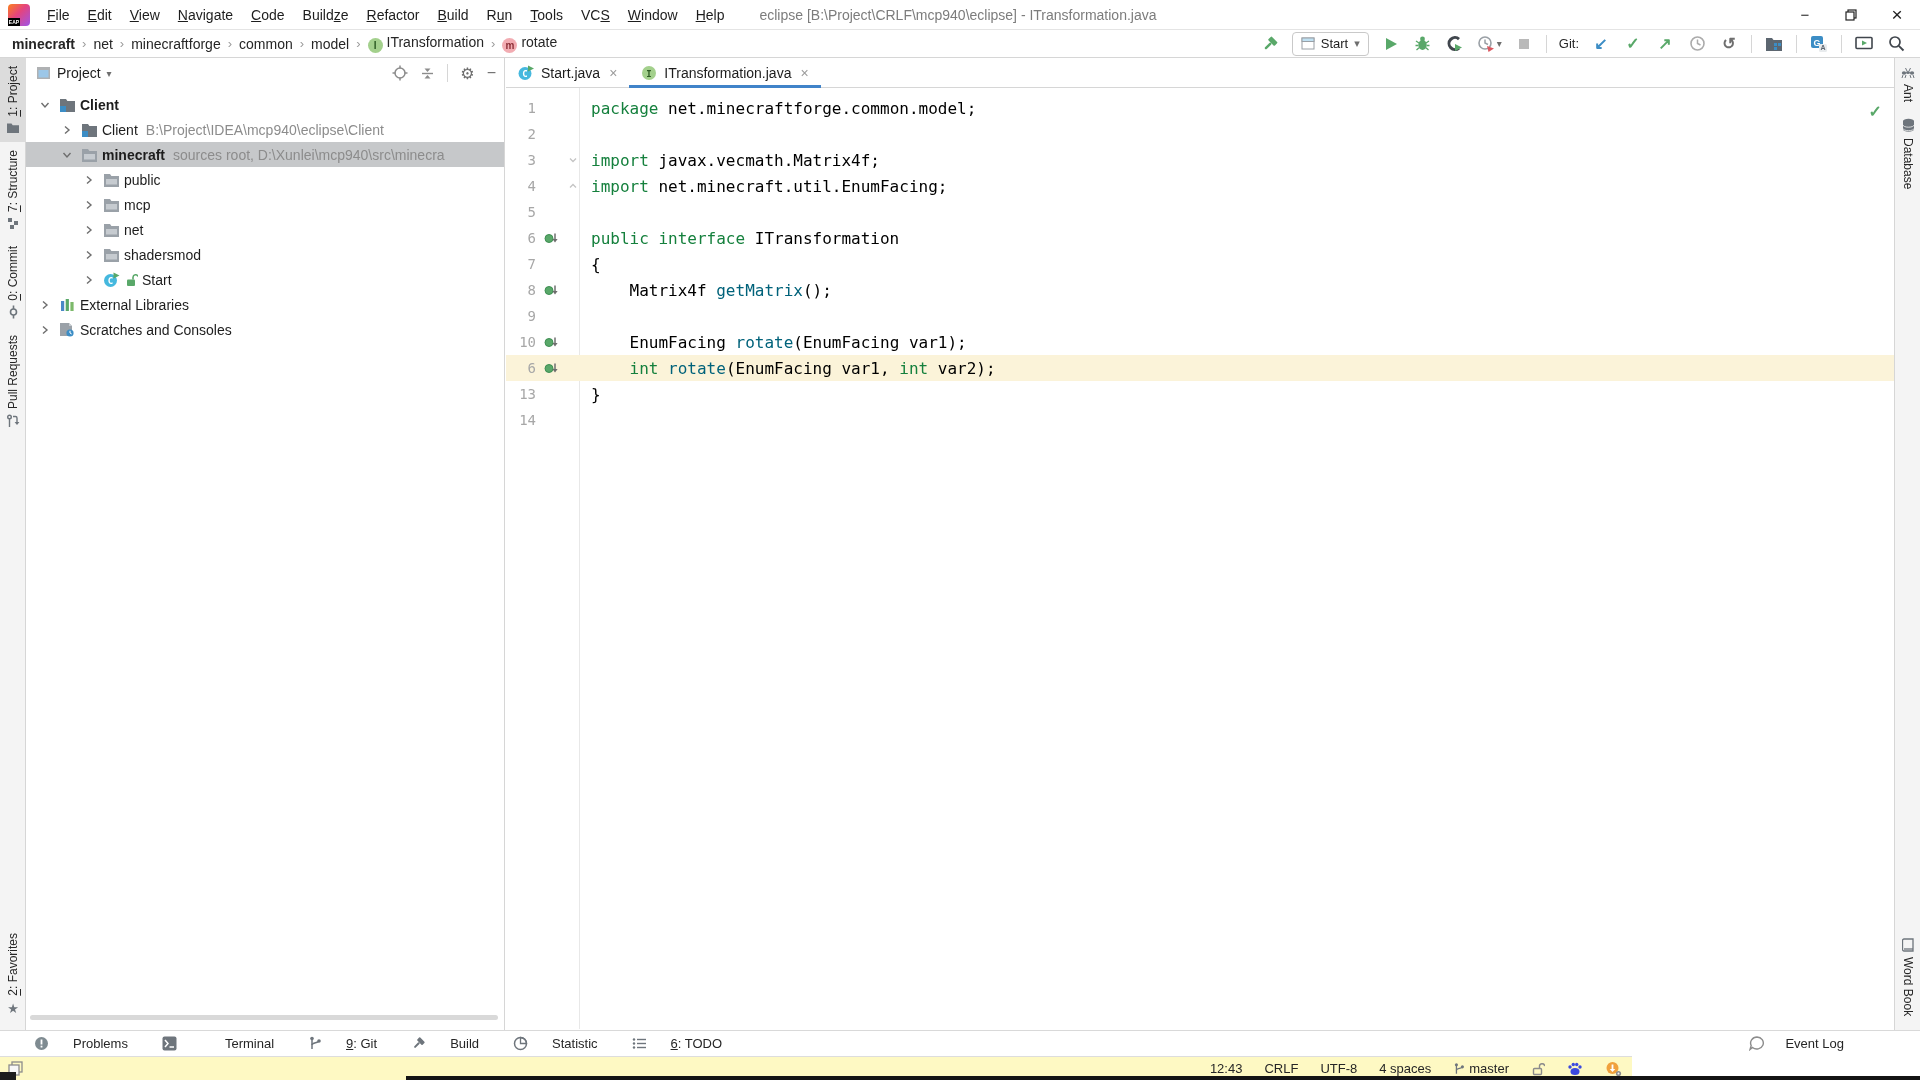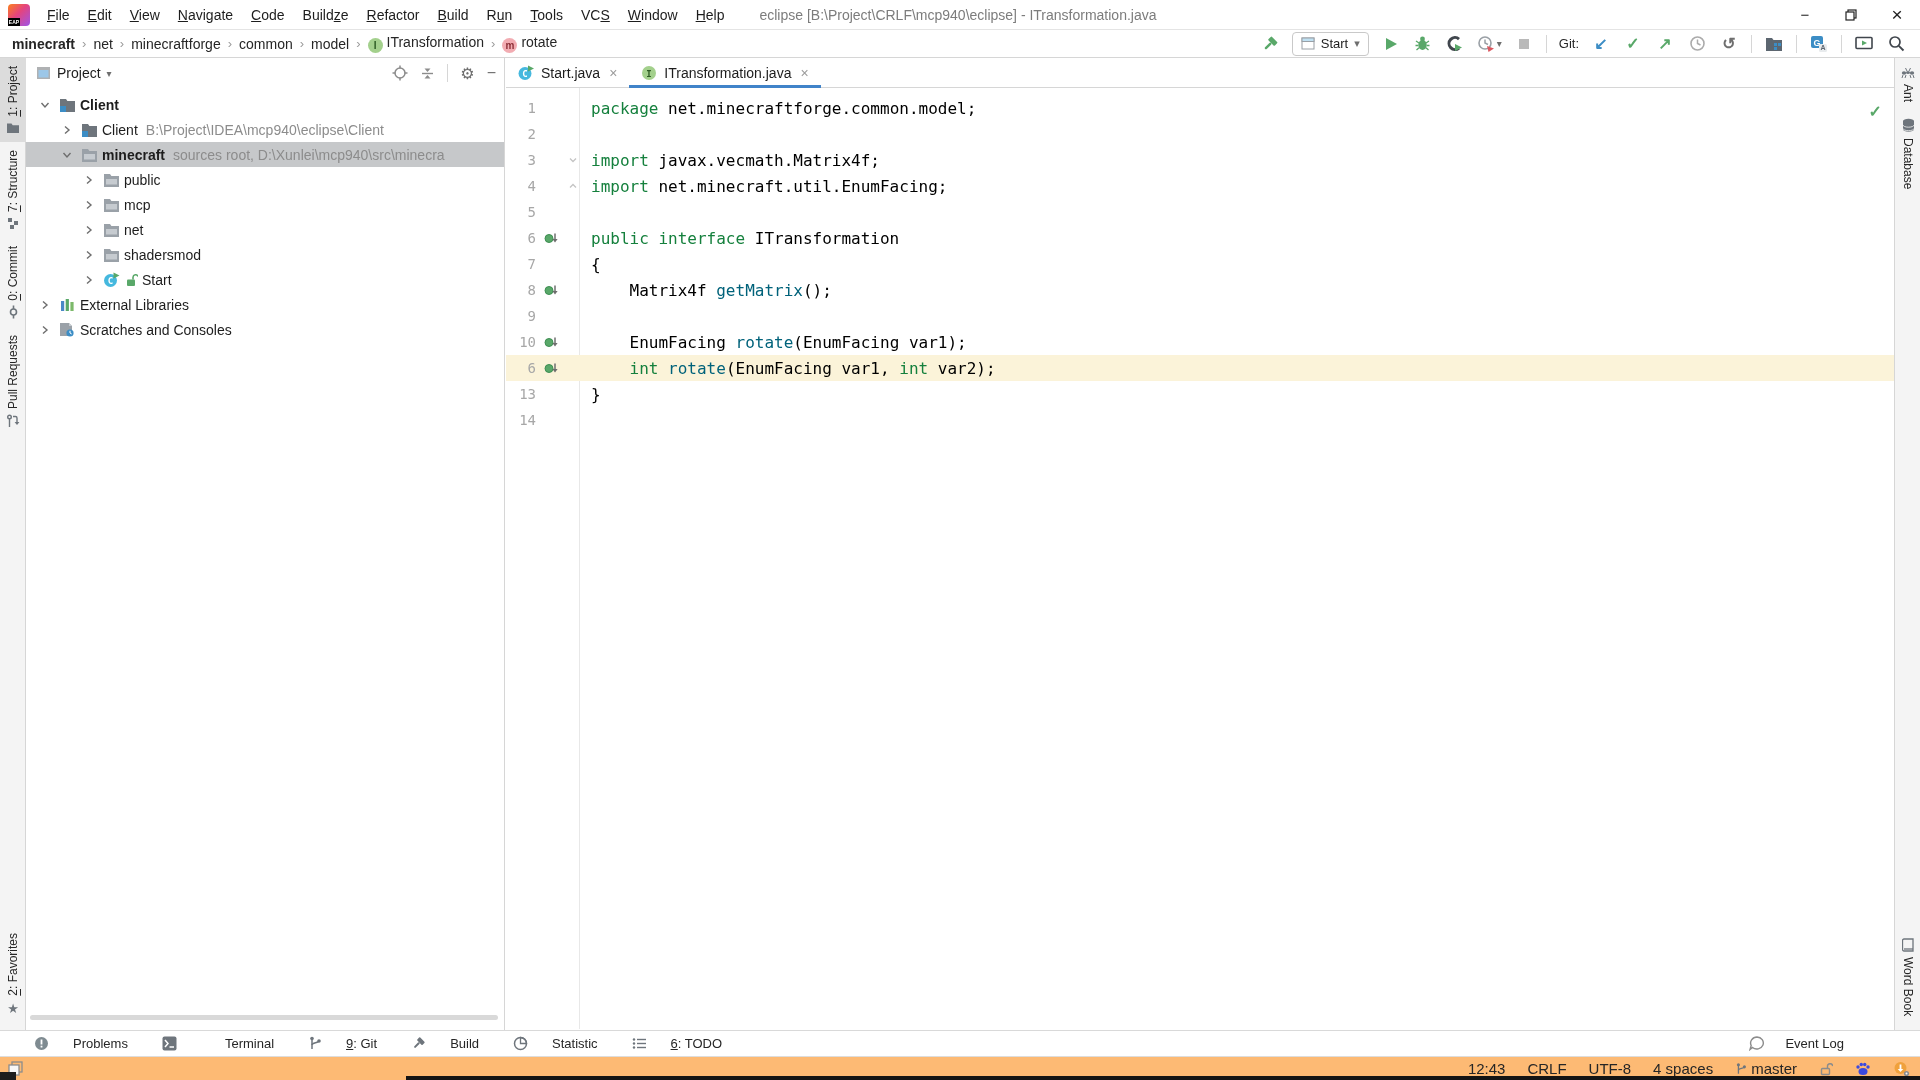--- a/index.html
+++ b/index.html
@@ -91,22 +91,22 @@
   .mth { color:#00627A; }
   .pl { color:#000; }
   #inspection-ok { position:absolute; right:12px; top:14px; color:#59A869; font-size:16px; font-weight:bold; }
 
   
   #benchbar { left:0; top:1030px; width:1920px; height:26px; background:#fff; border-top:1px solid #D9D9D9;
     display:flex; align-items:center; font-size:13px; color:#262626; }
   .bench-item { display:flex; align-items:center; gap:24px; margin-left:34px; }
   .bench-item u { text-decoration:underline; }
   #eventlog { margin-left:auto; margin-right:76px; display:flex; align-items:center; gap:20px; }
-  #statusbar { left:0; top:1056px; width:1920px; height:24px; background:#fdba74; border-top:1px solid #DDDDDD;
-    display:flex; align-items:center; font-size:15px; color:#262626; }
+  #statusbar { left:0; top:1056px; width:1632px; height:24px; background:#fef9c3; border-top:1px solid #DDDDDD;
+    display:flex; align-items:center; font-size:13px; color:#262626; }
   #switcher { margin-left:8px; }
   #status-right { margin-left:auto; display:flex; align-items:center; gap:22px; padding-right:10px; }
   .status-widget { display:flex; align-items:center; gap:4px; }
 
   
   #taskbar-strip { left:406px; top:1076px; width:1514px; height:4px; background:#141414; }
   #taskbar-corner { left:0px; top:1072px; width:16px; height:8px; background:#1d1d1d; }
 
   svg { display:block; }
 </style>

